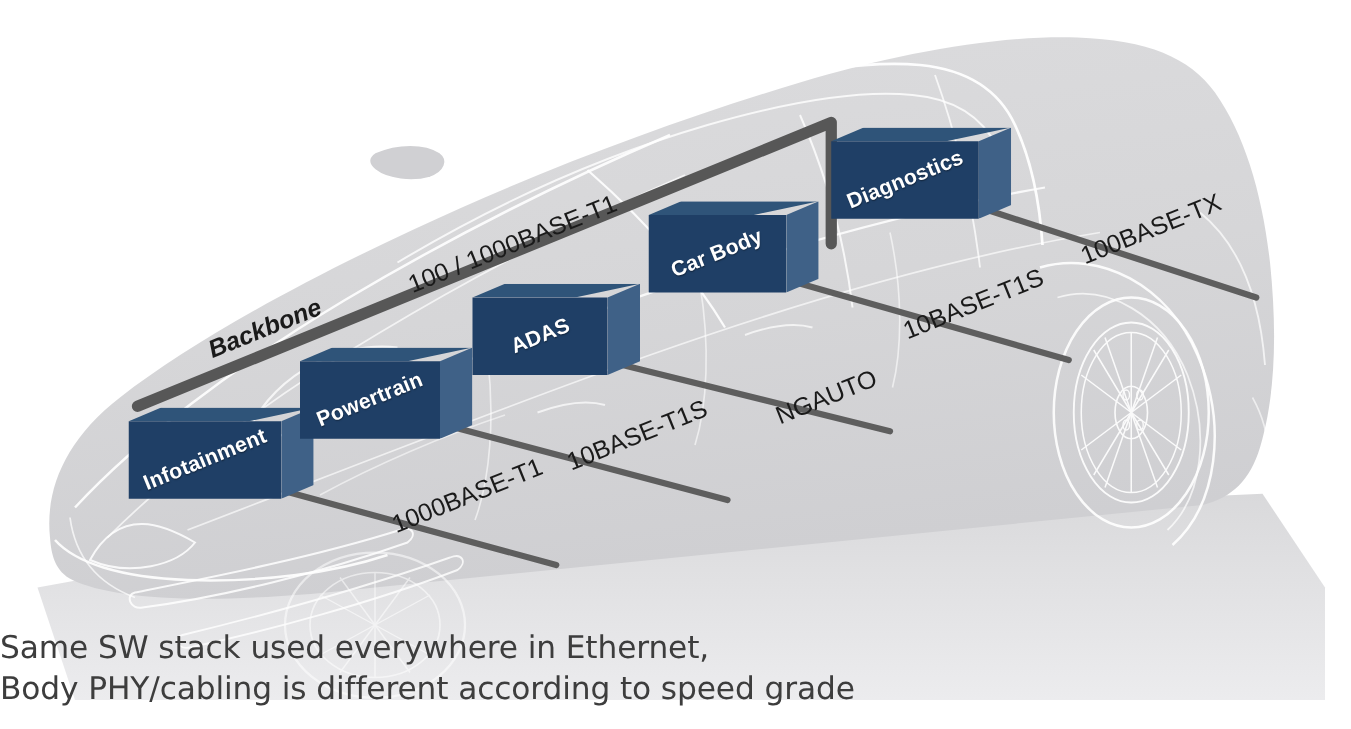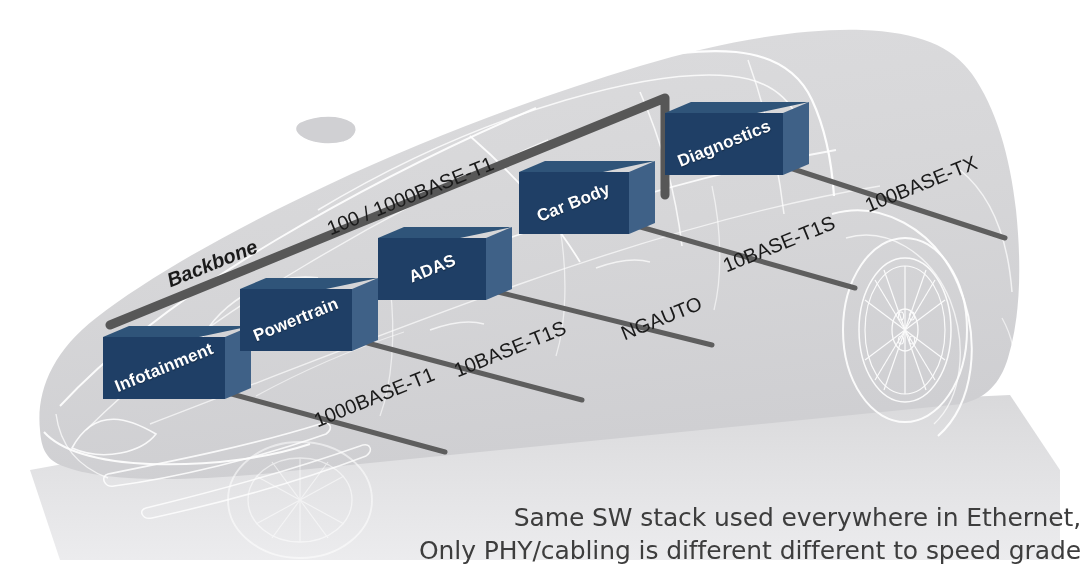--- a/index.html
+++ b/index.html
@@ -58,21 +58,21 @@
   .lbl.backbone{
     font-weight:bold;
     font-style:italic;
   }
 
   
   #caption{
     position:absolute;
     left:0;right:0;
     bottom:16px;
-    text-align:right;
+    text-align:left;
     color:#3d3d3d;
     font-size:25px;
     line-height:1.32;
     font-family:"DejaVu Sans",sans-serif;
     letter-spacing:-.1px;
   }
   #caption div{white-space:nowrap;}
 </style>
 </head>
 <body>
@@ -247,16 +247,16 @@
       <div class="lbl" style="left: 328px; top: 218px; font-size: 20px; color: rgb(26, 26, 26); transform: rotate(-22deg);">100 / 1000BASE-T1</div>
       <div class="lbl" style="left: 315px; top: 410px; font-size: 20px; color: rgb(26, 26, 26); transform: rotate(-22deg);">1000BASE-T1</div>
       <div class="lbl" style="left: 455px; top: 360px; font-size: 20px; color: rgb(26, 26, 26); transform: rotate(-22deg);">10BASE-T1S</div>
       <div class="lbl" style="left: 622px; top: 323px; font-size: 20px; color: rgb(26, 26, 26); transform: rotate(-22deg);">NGAUTO</div>
       <div class="lbl" style="left: 724px; top: 255px; font-size: 20px; color: rgb(26, 26, 26); transform: rotate(-22deg);">10BASE-T1S</div>
       <div class="lbl" style="left: 866px; top: 195px; font-size: 20px; color: rgb(26, 26, 26); transform: rotate(-22deg);">100BASE-TX</div>
     </div>
 
   <div id="caption">
     <div>Same SW stack used everywhere in Ethernet,</div>
-    <div>Only PHY/cabling is different different to speed grade</div>
+    <div>Body PHY/cabling is different according to speed grade</div>
   </div>
 
 </div>
 
 </body></html>

